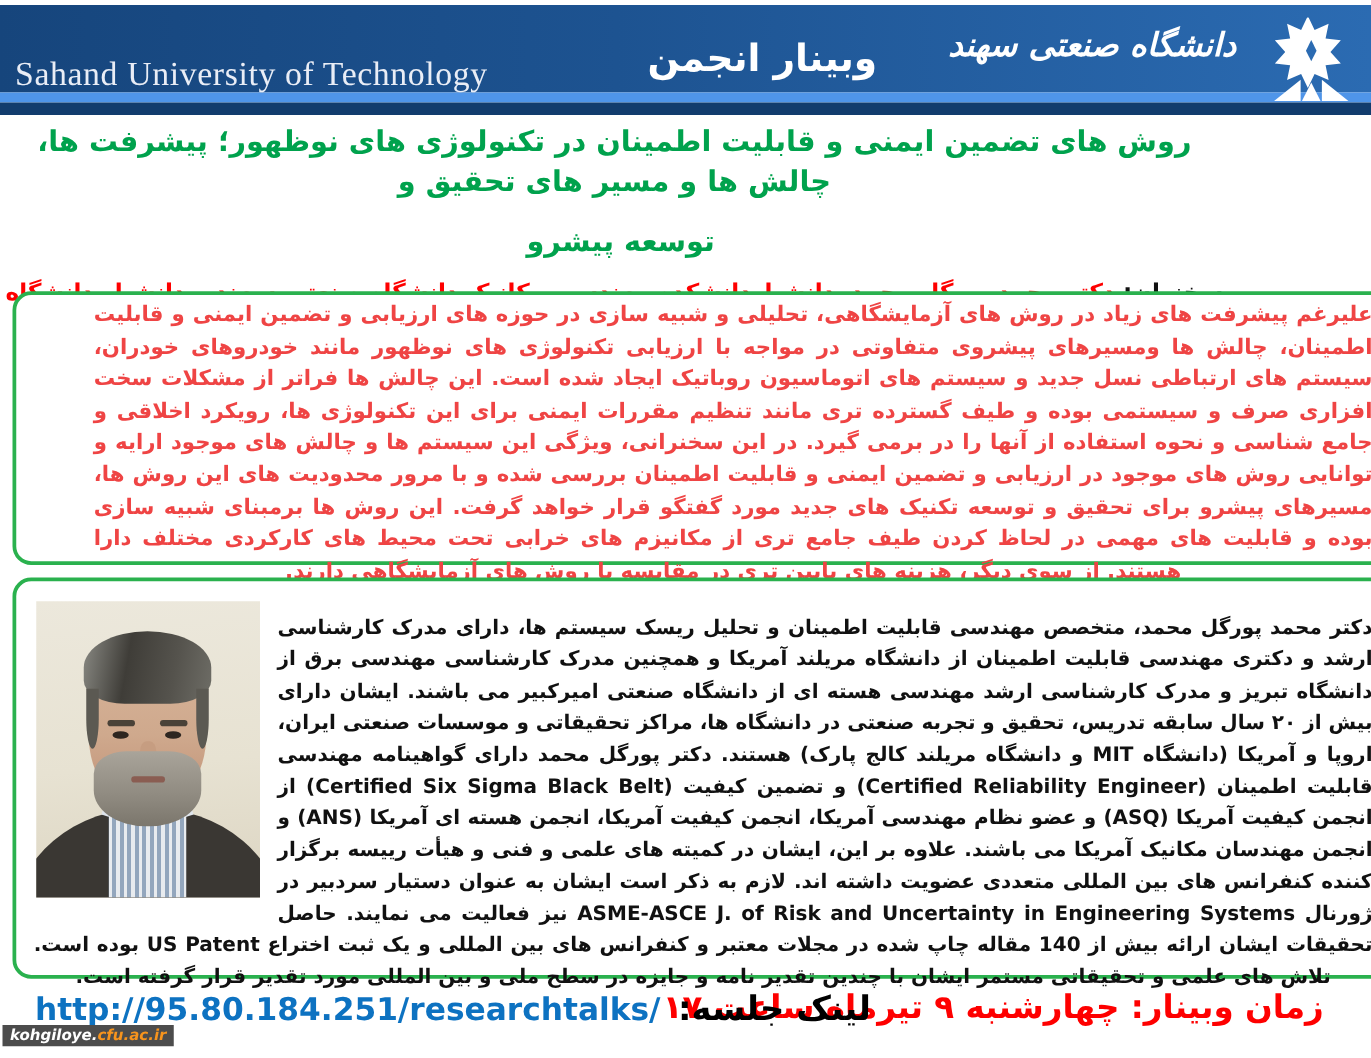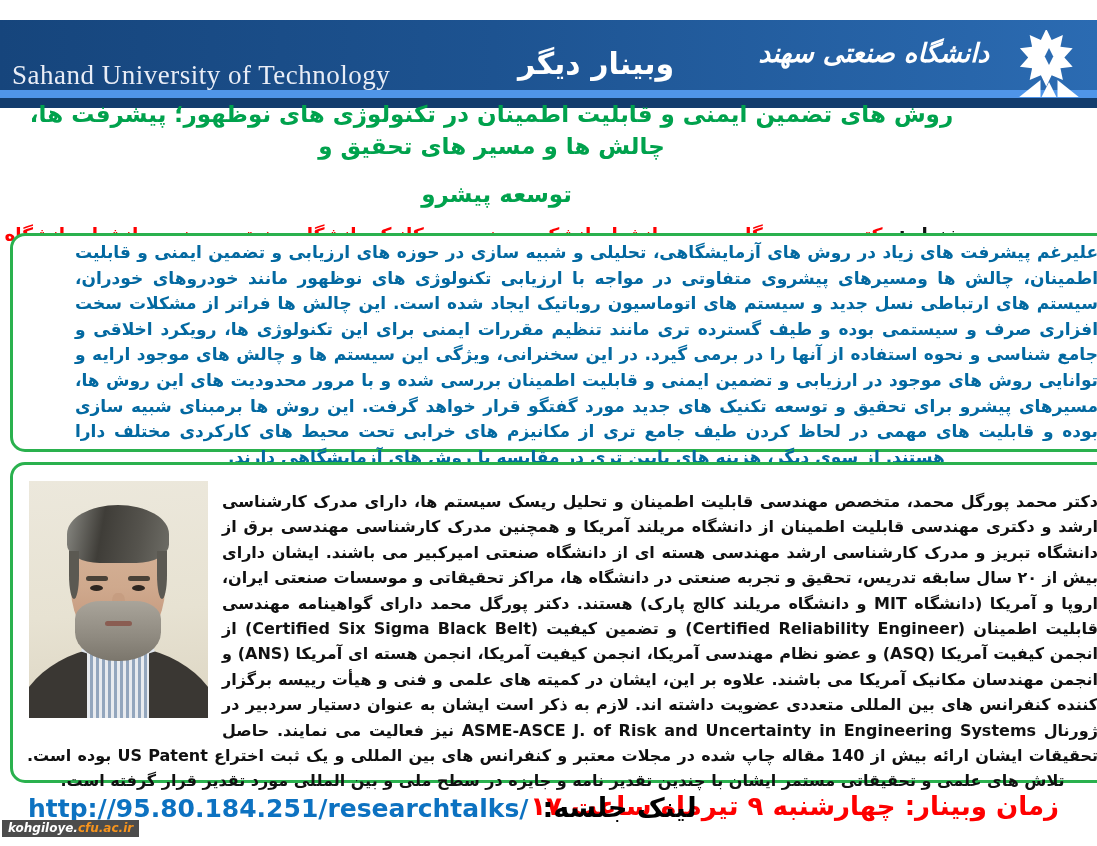--- a/index.html
+++ b/index.html
@@ -1,20 +1,20 @@
 <!DOCTYPE html>
 <html lang="fa"><head>
 <meta charset="utf-8">
 <style>
   html,body{margin:0;padding:0;background:#ffffff;}
   .page{position:relative;width:1097px;height:846px;background:#ffffff;overflow:hidden;
         font-family:"DejaVu Sans",sans-serif;}
 
   
-  .header{position:absolute;top:20px;left:0;width:1097px;height:88px;}
+  .header{position:absolute;top:4px;left:0;width:1097px;height:88px;}
   .hdr-main{position:absolute;top:0;left:0;width:100%;height:70px;
             background:linear-gradient(90deg,#16457c 0%,#1d5391 45%,#2b6bb2 100%);}
   .hdr-strip{position:absolute;top:70px;left:0;width:100%;height:8px;background:#4f95e9;}
   .hdr-line{position:absolute;top:78px;left:0;width:100%;height:10px;background:#123c6d;}
   .uni-en{position:absolute;left:12px;top:40px;color:#e9edf6;font-size:27px;
           font-family:"Liberation Serif","DejaVu Serif",serif;letter-spacing:.5px;white-space:nowrap;}
   .webinar-type{position:absolute;left:518px;top:26px;color:#ffffff;font-size:30px;font-weight:700;
           direction:rtl;white-space:nowrap;}
   .uni-fa{position:absolute;right:108px;top:18px;color:#ffffff;font-size:26px;font-weight:700;
           font-style:italic;direction:rtl;white-space:nowrap;text-align:center;}
@@ -26,21 +26,21 @@
   .title-l2{color:#00a24d;font-size:23px;font-weight:700;line-height:30px;margin-top:17px;padding-left:10px;}
   .speaker-line{margin-top:13px;font-size:18.5px;font-weight:700;line-height:26px;}
   .spk-label{color:#111111;}
   .spk-text{color:#fe0000;}
 
   
   .gbox{position:absolute;left:10px;width:1071px;border:3px solid #2ab14e;border-radius:15px;
         background:#ffffff;box-sizing:content-box;}
   .gbox p{margin:0;direction:rtl;text-align:justify;text-align-last:center;font-weight:700;}
   .abstract{top:233px;height:205px;padding:4px 14px;}
-  .abstract p{color:#0369a1;font-size:17px;line-height:25.6px;margin-left:48px;}
+  .abstract p{color:#ef4444;font-size:17px;line-height:25.6px;margin-left:48px;}
   .bio{top:462px;height:307px;padding:4px 14px;}
   .bio p{color:#111111;font-size:16px;line-height:25.4px;margin-top:20px;}
 
   
   .photo{position:relative;float:left;width:179px;height:237px;margin:12px 14px 4px 2px;
          background:linear-gradient(175deg,#ece8dc 0%,#e7e2d2 55%,#dcd5c2 100%);overflow:hidden;}
   .photo div{position:absolute;}
   .suit{bottom:-34px;left:-18px;width:215px;height:106px;background:#3a3733;
         border-radius:55% 55% 0 0/95% 95% 0 0;}
   .shirt{bottom:0;left:58px;width:62px;height:76px;
@@ -78,21 +78,21 @@
 </head>
 <body>
 
 <div class="page">
 
   <div class="header">
     <div class="hdr-main"></div>
     <div class="hdr-strip"></div>
     <div class="hdr-line"></div>
     <div class="uni-en">Sahand University of Technology</div>
-    <div class="webinar-type">وبینار دیگر</div>
+    <div class="webinar-type">وبینار انجمن</div>
     <div class="uni-fa">دانشگاه صنعتی سهند</div>
     <svg class="logo-svg" width="68" height="70" viewBox="0 0 64 64">
       <polygon fill="#ffffff" points="32,2 37.5,13.5 49,8.5 46.5,20.5 59,22 50.5,31.5 59,41 46.5,42.5 49,54.5 37.5,49.5 32,61 26.5,49.5 15,54.5 17.5,42.5 5,41 13.5,31.5 5,22 17.5,20.5 15,8.5 26.5,13.5" transform="translate(0,-4) scale(0.92) "></polygon>
       <polygon fill="#2b6bb2" points="32,18 36,26 32,34 28,26" transform="translate(0,-2)"></polygon>
       <polygon fill="#ffffff" points="4,62 24,46 24,62"></polygon>
       <polygon fill="#ffffff" points="60,62 40,46 40,62"></polygon>
       <polygon fill="#ffffff" points="32,48 25,62 39,62"></polygon>
     </svg>
   </div>
 

